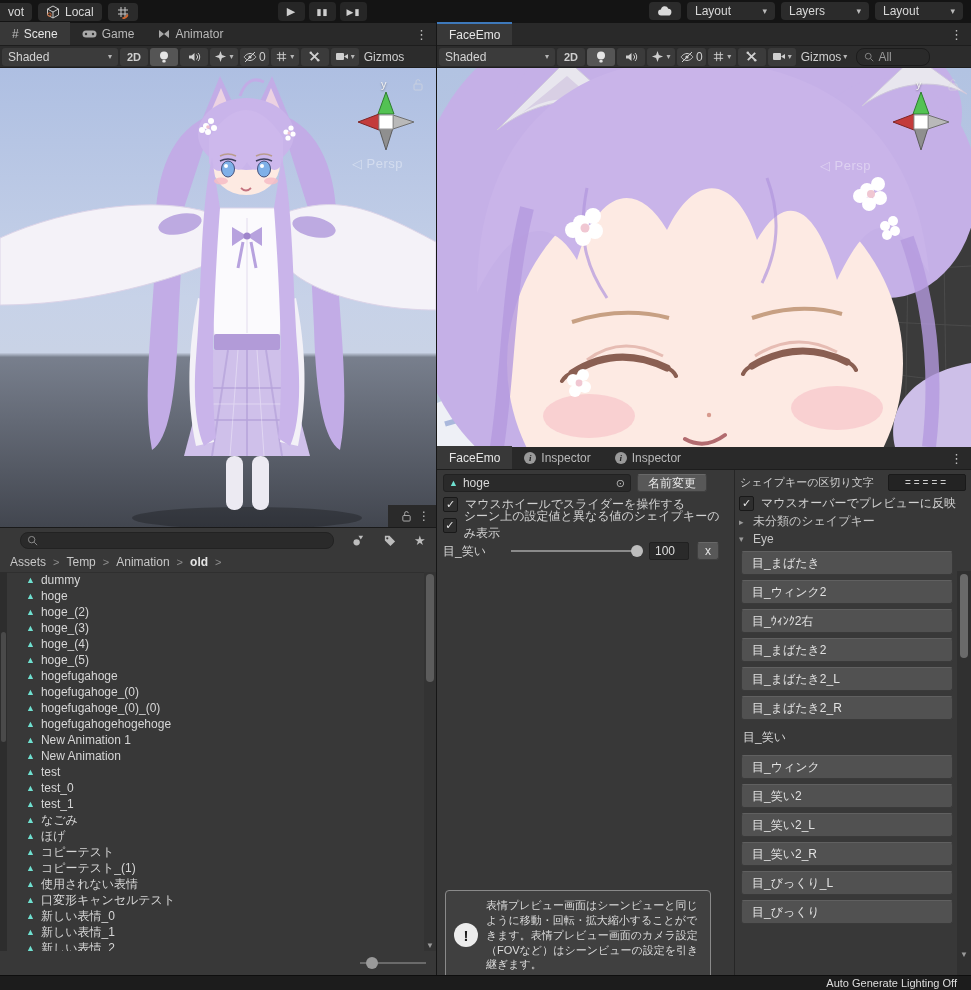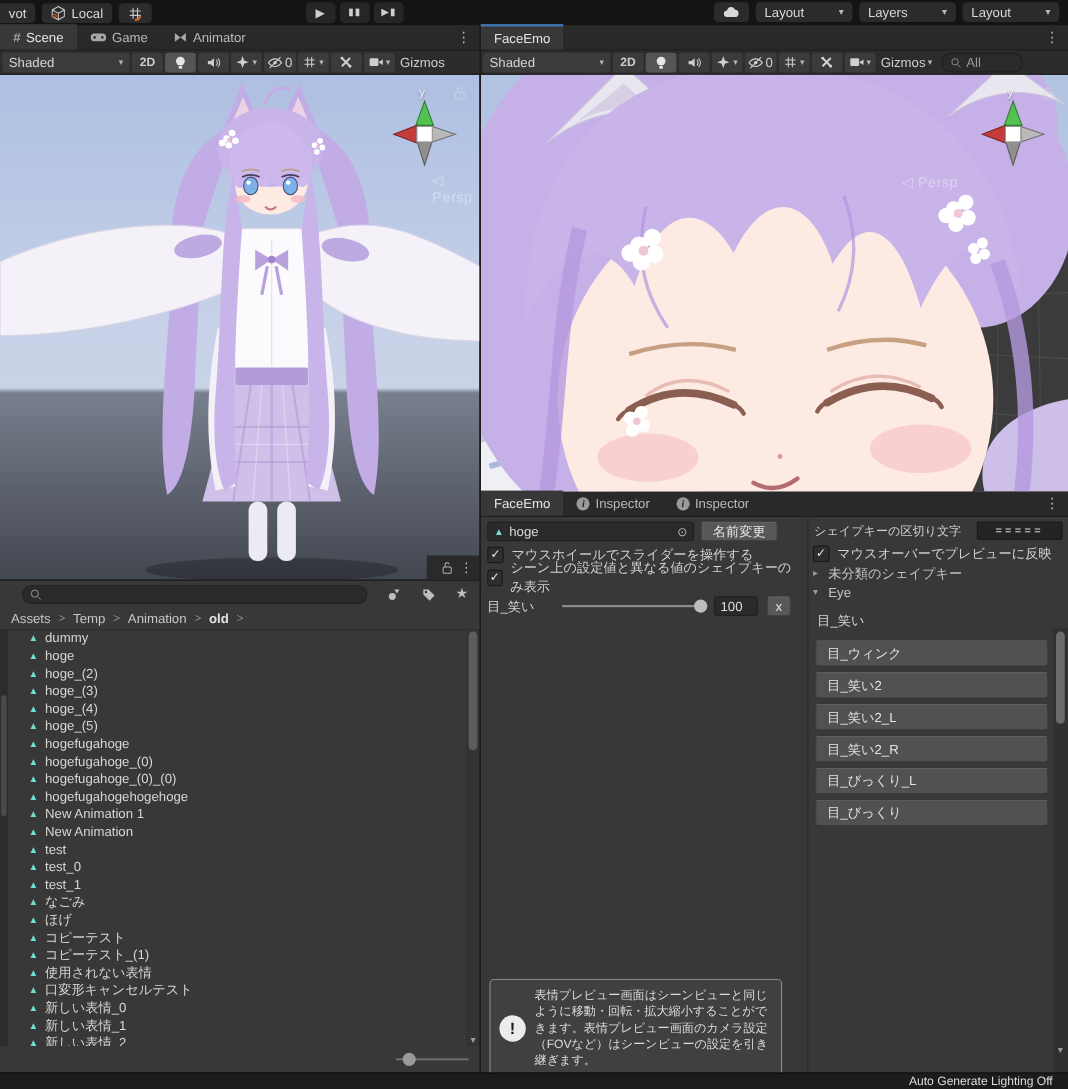--- a/index.html
+++ b/index.html
@@ -36,21 +36,21 @@
         justify-content:center;padding:0 3px;gap:2px;color:#cfcfcf;}
   .tico.on{background:#555;}
   .tcaret{font-size:8px;color:#b5b5b5;}
   .tsearch{height:16px;background:#2a2a2a;border:1px solid #1c1c1c;border-radius:8px;display:flex;align-items:center;
            gap:4px;padding:0 7px;color:#9a9a9a;margin-left:4px;}
 
   
   .viewport{overflow:hidden;}
   .gizmo{position:absolute;width:64px;height:64px;}
   .gizmo .axislbl{position:absolute;left:27px;top:-12px;color:#f2f2f2;font-size:11px;text-shadow:0 1px 2px rgba(0,0,0,.4);}
-  .persp{position:absolute;color:rgba(255,255,255,.38);font-size:13px;letter-spacing:.5px;margin-left:41px;}
+  .persp{position:absolute;color:rgba(255,255,255,.38);font-size:13px;letter-spacing:.5px;}
   .vlock{position:absolute;opacity:.55;}
 
   
   .project{left:0;top:527px;width:436px;height:448px;background:#383838;border-top:1px solid #1a1a1a;box-sizing:border-box;}
   .psearchrow{height:24px;display:flex;align-items:center;padding:0 6px;gap:8px;box-sizing:border-box;}
   .psearch{flex:0 0 300px;height:15px;background:#2a2a2a;border:1px solid #222;border-radius:8px;
            display:flex;align-items:center;padding:0 6px;gap:4px;margin-left:14px;}
   .psearch input{background:transparent;border:none;outline:none;color:#ccc;width:100%;font-size:11px;}
   .pico{color:#bdbdbd;display:flex;align-items:center;gap:2px;margin-left:10px;}
   .crumbs{height:20px;display:flex;align-items:center;gap:7px;padding:0 10px;color:#c7c7c7;background:#383838;
@@ -826,20 +826,34 @@
       <span>マウスオーバーでプレビューに反映</span>
     </div>
     <div class="fold">
       <span class="arr">▸</span>
       <span>未分類のシェイプキー</span>
     </div>
     <div class="fold">
       <span class="arr">▾</span>
       <span>Eye</span>
     </div>
+    <div class="sk-list">
+
+        <button class="sk-btn">目_まばたき</button>
+
+        <button class="sk-btn">目_ウィンク2</button>
+
+        <button class="sk-btn">目_ｳｨﾝｸ2右</button>
+
+        <button class="sk-btn">目_まばたき2</button>
+
+        <button class="sk-btn">目_まばたき2_L</button>
+
+        <button class="sk-btn">目_まばたき2_R</button>
+      </div>
     <div class="sk-label">目_笑い</div>
     <div class="sk-list">
 
         <button class="sk-btn">目_ウィンク</button>
 
 
         <button class="sk-btn">目_笑い2</button>
 
         <button class="sk-btn">目_笑い2_L</button>
 

